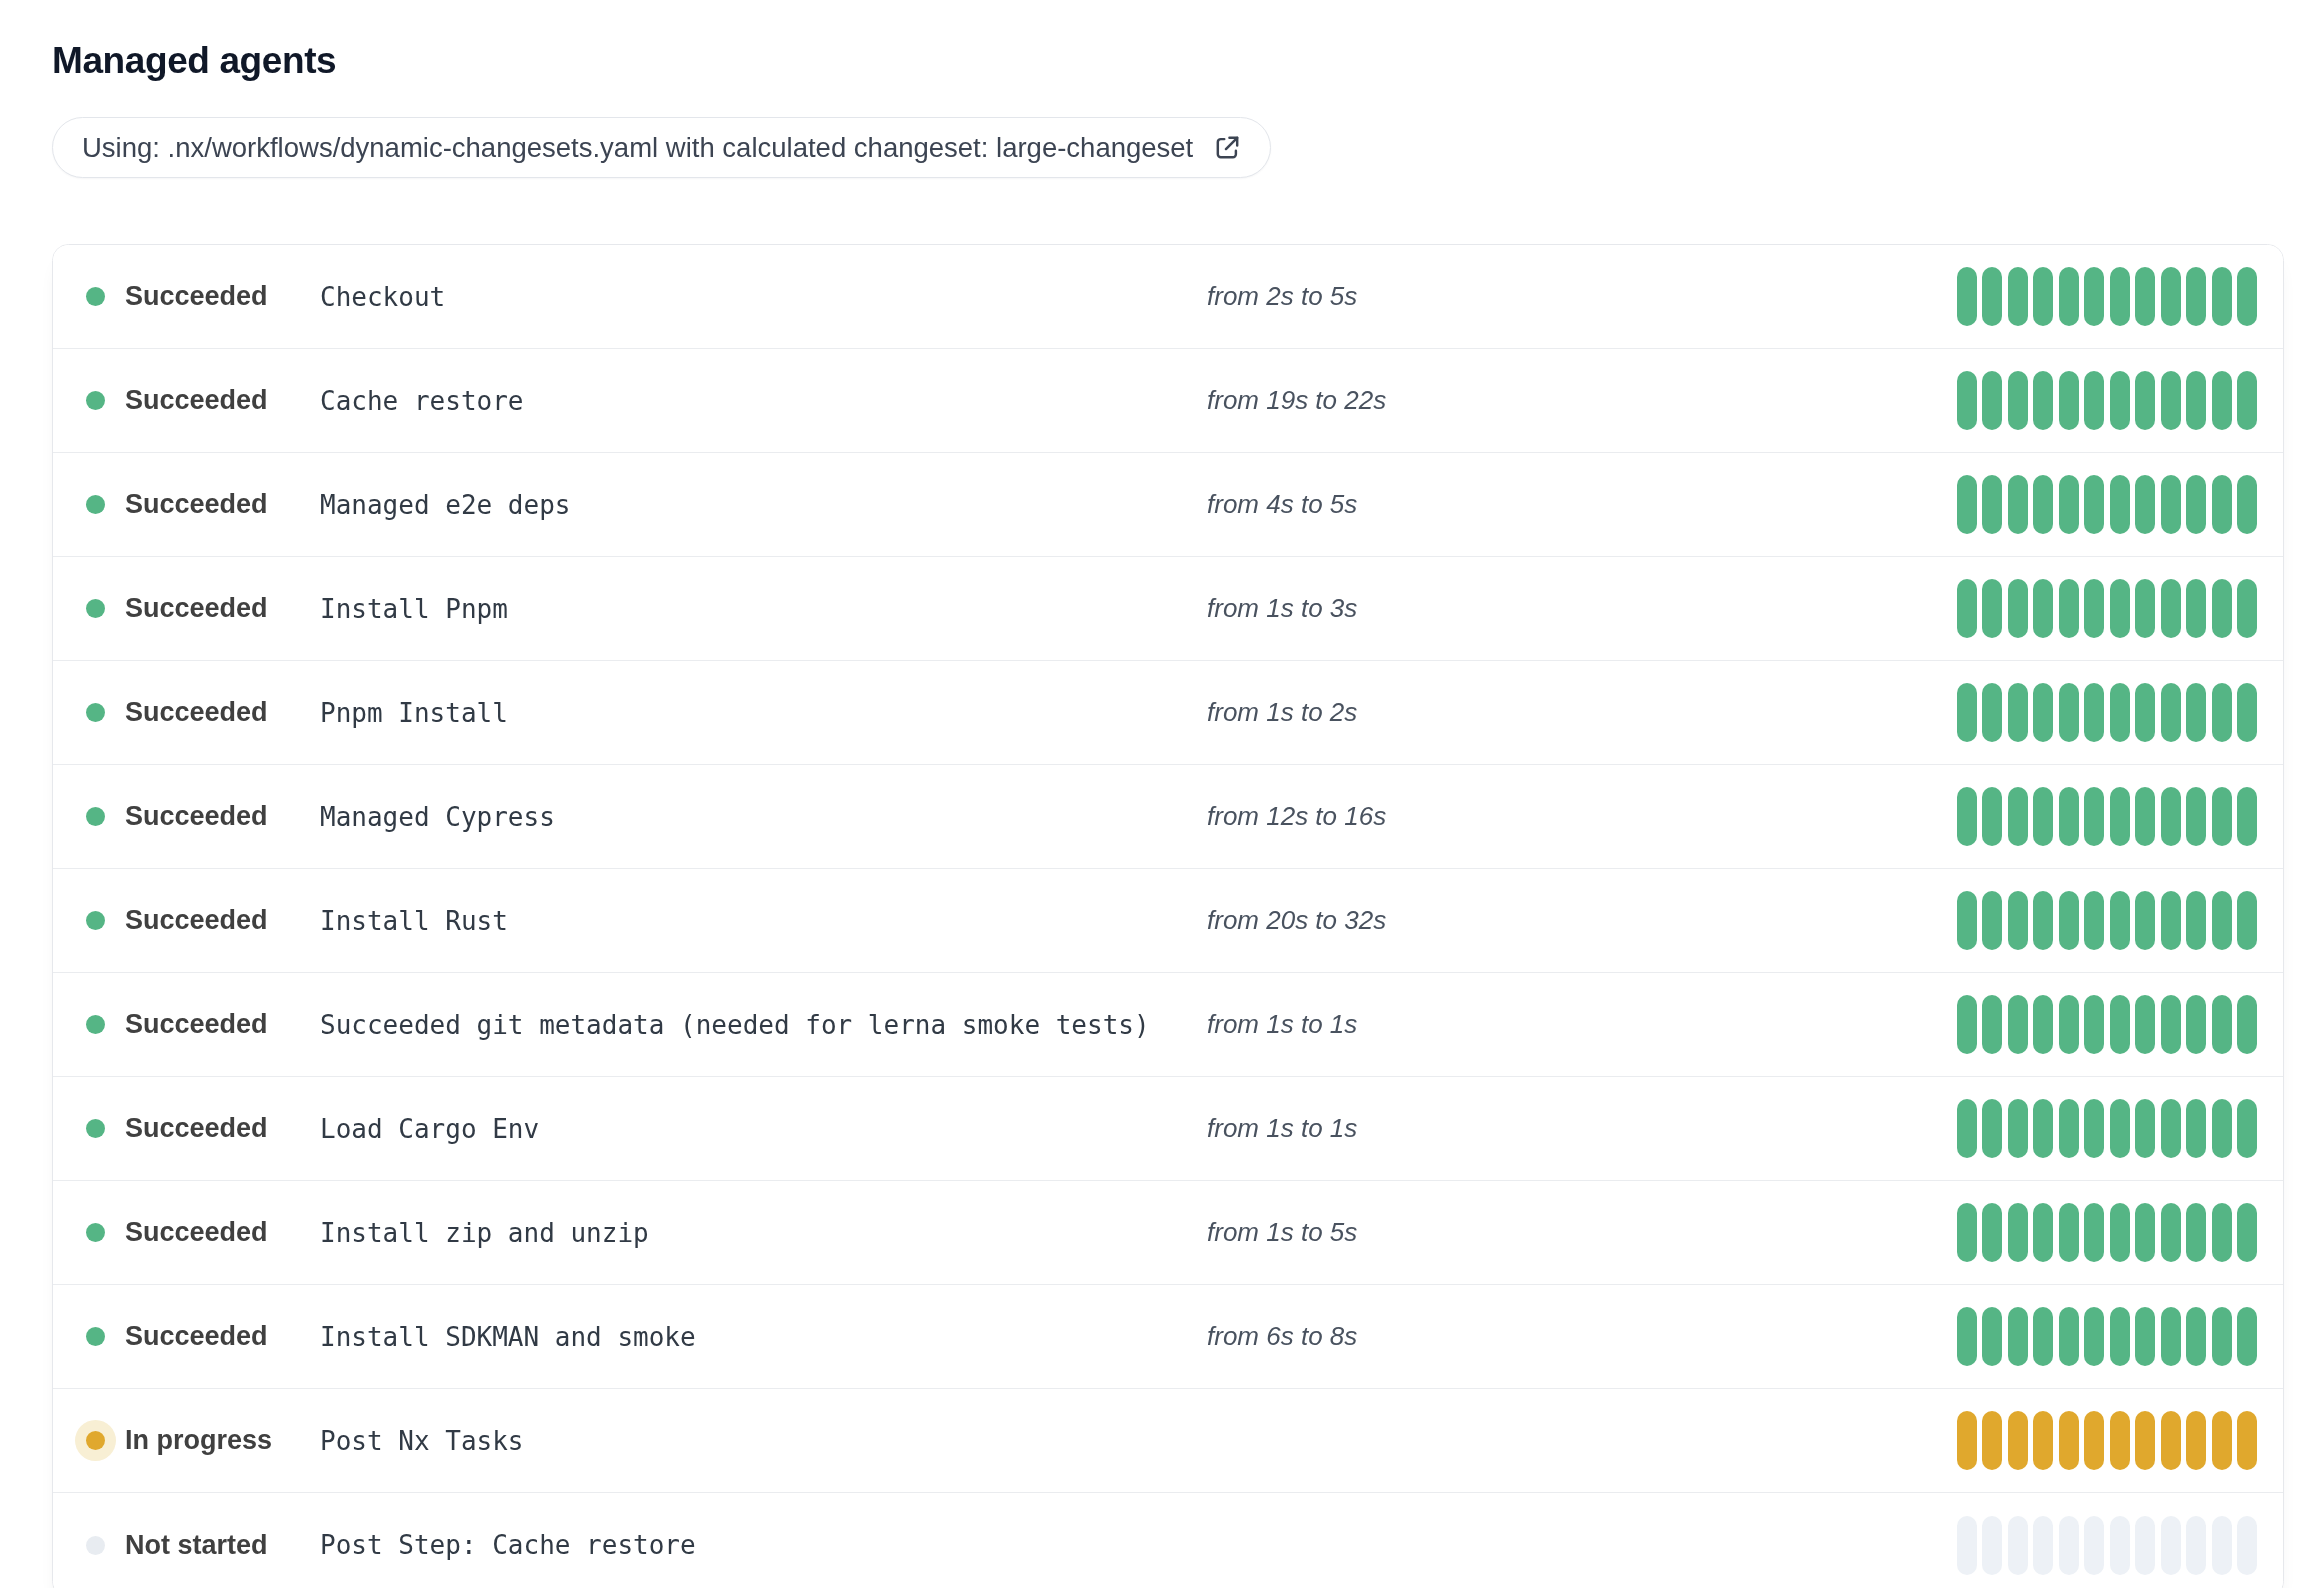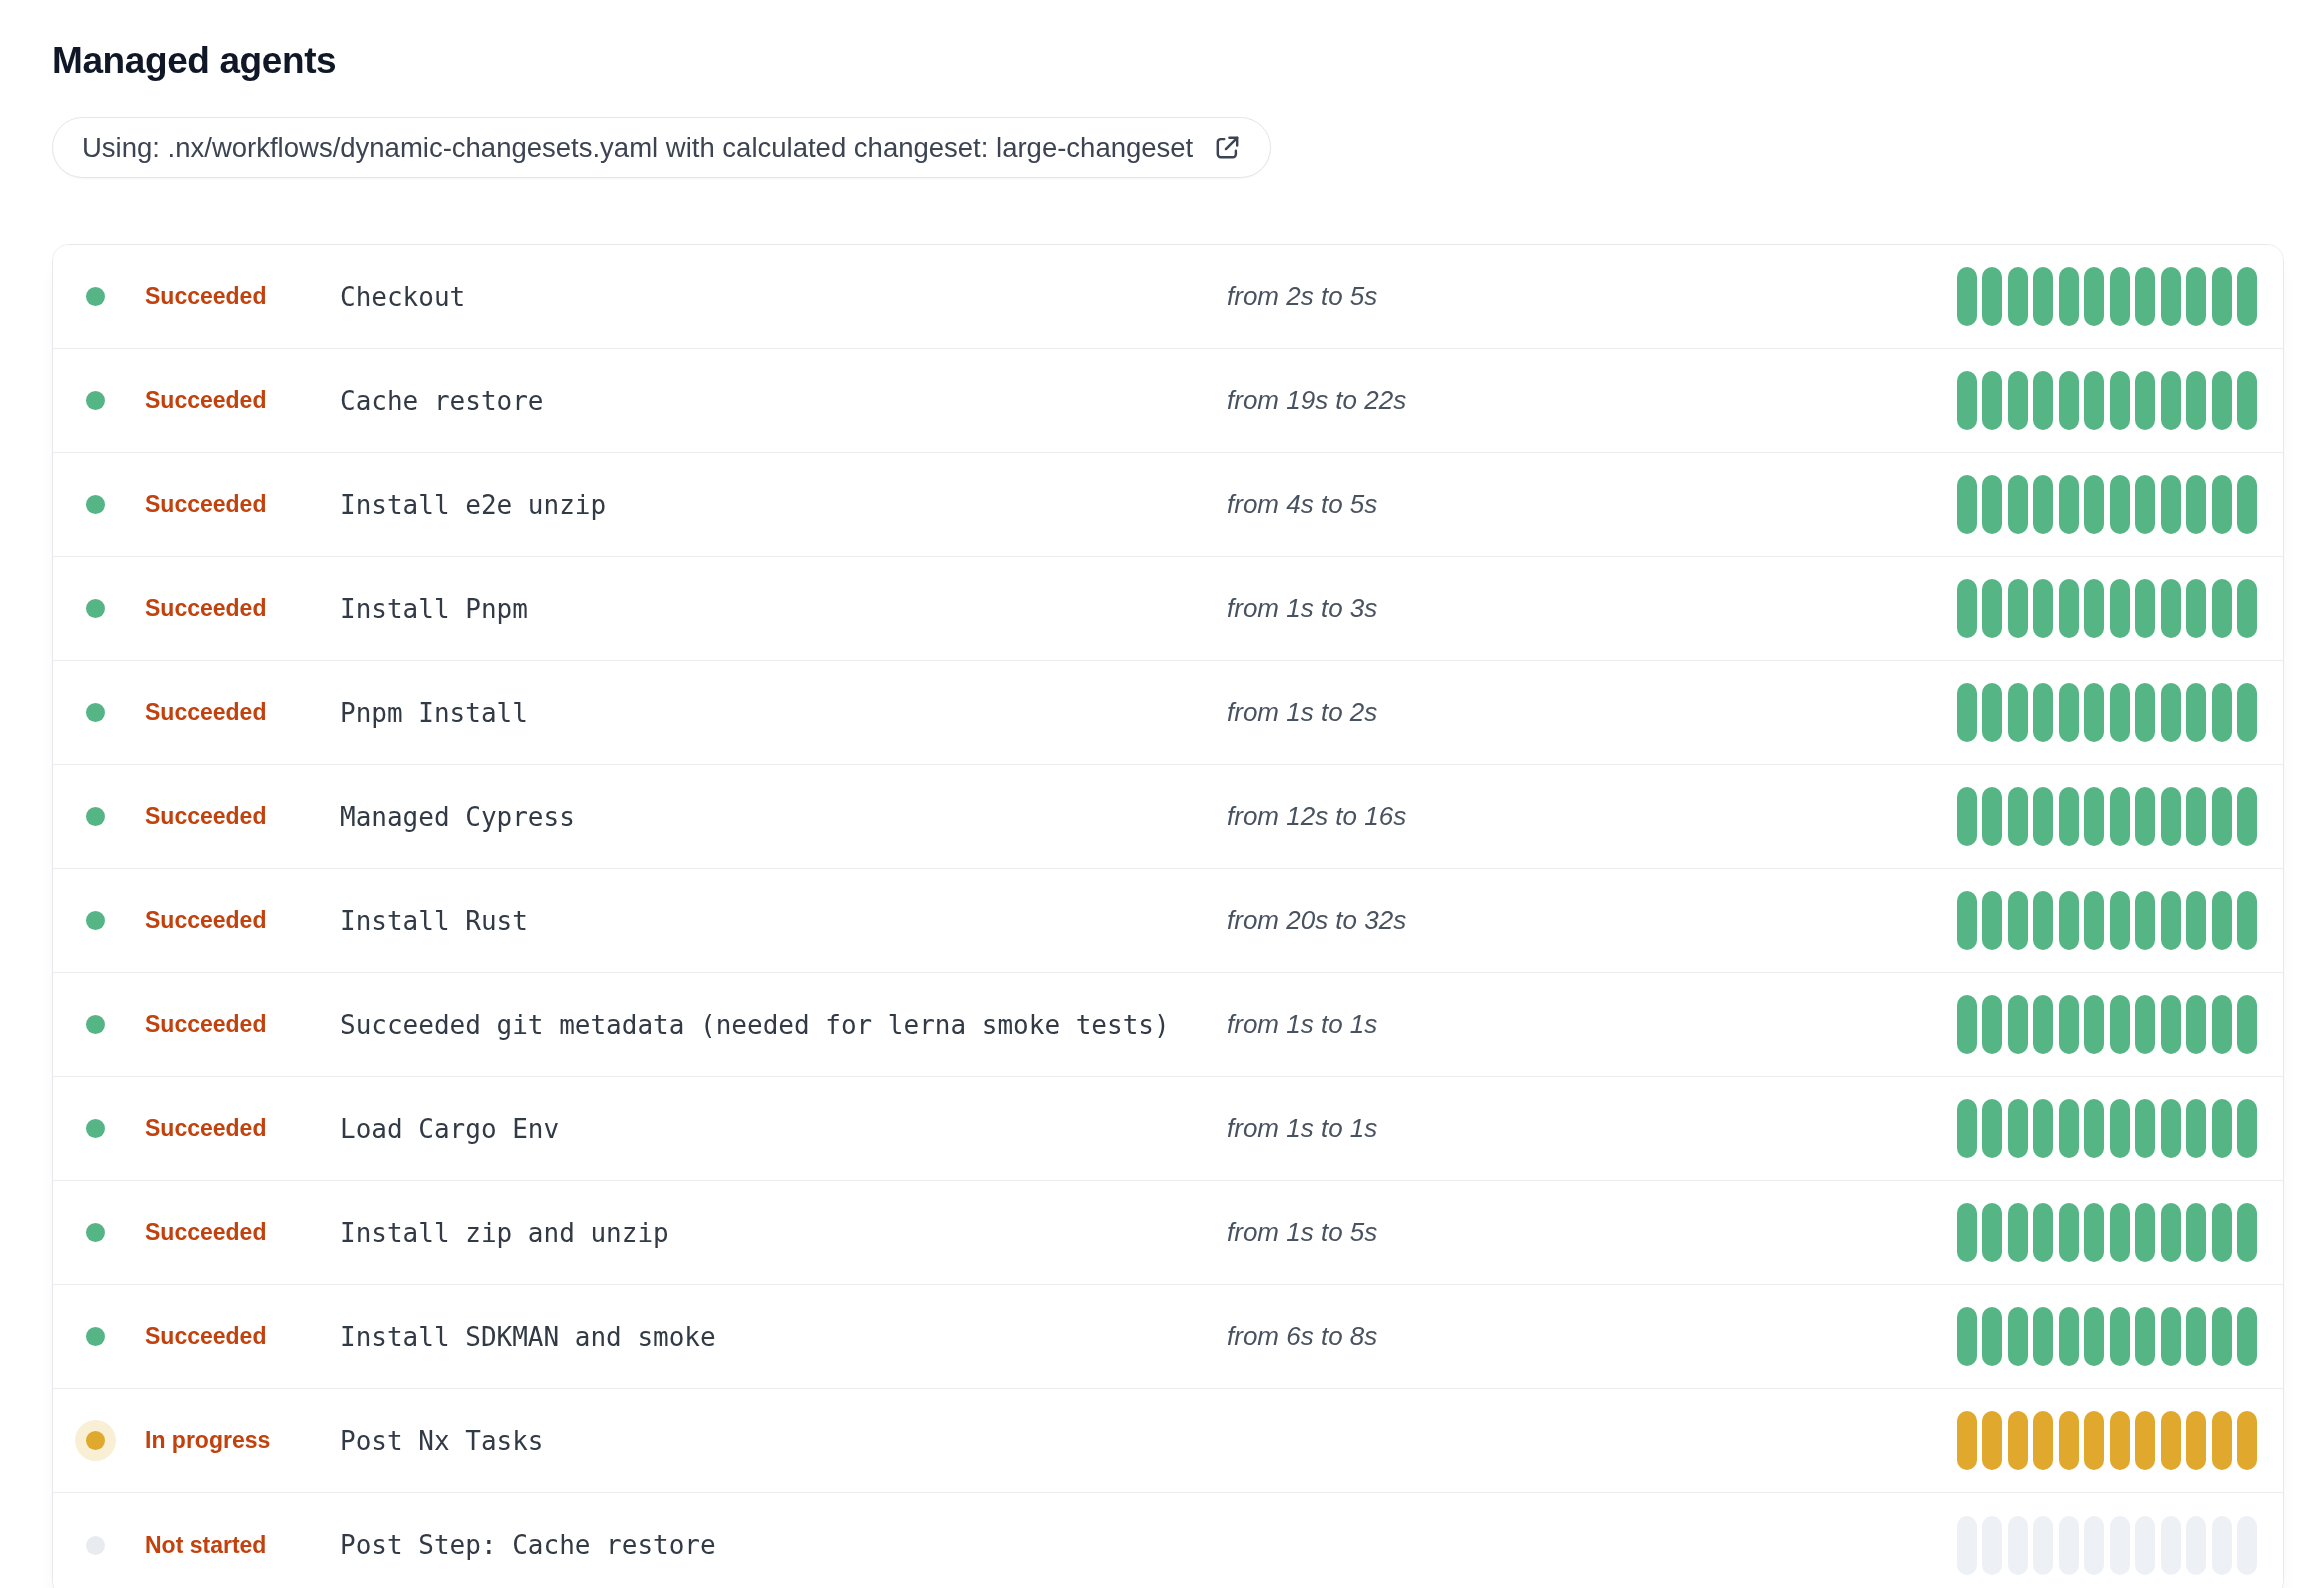--- a/index.html
+++ b/index.html
@@ -64,24 +64,24 @@
     width: 19px;
     height: 19px;
     border-radius: 50%;
     margin-left: 33px;
   }
   .dot-in-progress { box-shadow: 0 0 0 11px #f8efd4; }
 
   .status-label {
     flex: none;
     width: 195px;
-    margin-left: 40px;
-    font-size: 23px;
+    margin-left: 20px;
+    font-size: 27px;
     font-weight: 600;
-    color: #c2410c;
+    color: #404040;
     white-space: nowrap;
   }
 
   .step-name {
     flex: none;
     width: 887px;
     font-family: "DejaVu Sans Mono", monospace;
     font-size: 26px;
     color: #313a45;
     white-space: nowrap;
@@ -163,21 +163,21 @@
           <span class="seg" style="background: rgb(85, 181, 133);"></span>
           <span class="seg" style="background: rgb(85, 181, 133);"></span>
           <span class="seg" style="background: rgb(85, 181, 133);"></span>
           <span class="seg" style="background: rgb(85, 181, 133);"></span>
           <span class="seg" style="background: rgb(85, 181, 133);"></span>
         </span>
   </div>
       <div class="row">
     <span class="dot dot-succeeded" style="background: rgb(85, 181, 133);"></span>
     <span class="status-label">Succeeded</span>
-    <span class="step-name">Install e2e unzip</span>
+    <span class="step-name">Managed e2e deps</span>
     <span class="step-timing">from 4s to 5s</span>
     <span class="bar">
           <span class="seg" style="background: rgb(85, 181, 133);"></span>
           <span class="seg" style="background: rgb(85, 181, 133);"></span>
           <span class="seg" style="background: rgb(85, 181, 133);"></span>
           <span class="seg" style="background: rgb(85, 181, 133);"></span>
           <span class="seg" style="background: rgb(85, 181, 133);"></span>
           <span class="seg" style="background: rgb(85, 181, 133);"></span>
           <span class="seg" style="background: rgb(85, 181, 133);"></span>
           <span class="seg" style="background: rgb(85, 181, 133);"></span>

